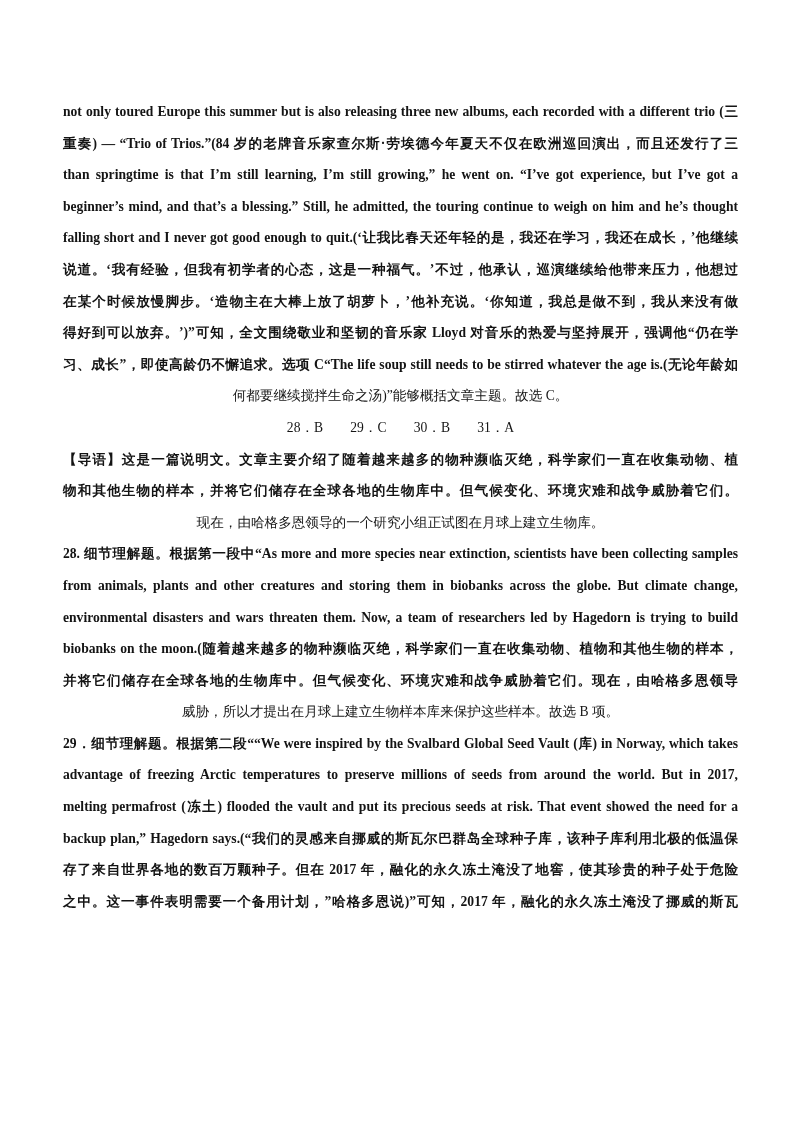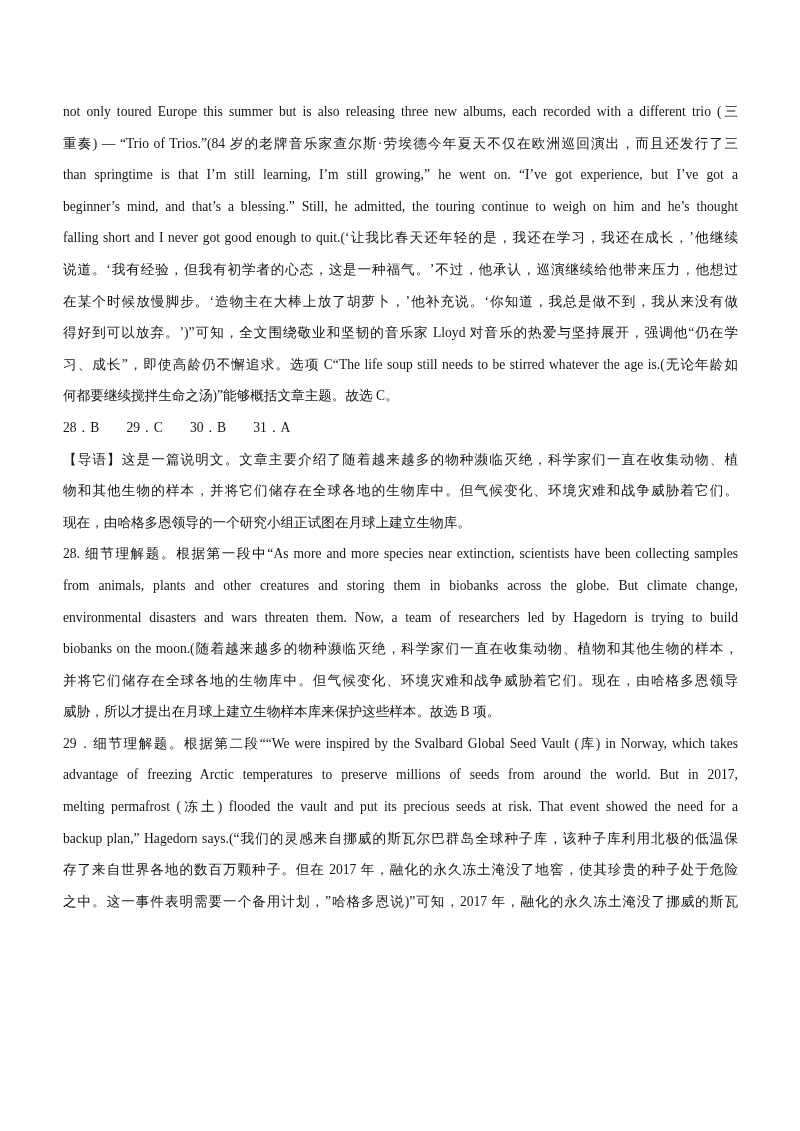--- a/index.html
+++ b/index.html
@@ -21,25 +21,26 @@
     width: 675px;
     font-family: "Liberation Serif", "DejaVu Serif", serif;
     font-size: 13.6px;
     line-height: 31.6px;
     color: #141414;
     letter-spacing: 0;
   }
   .line {
     min-height: 31.6px;
     white-space: normal;
-    text-align: left;
+    text-align: center;
   }
   .line.full {
     text-align: justify;
     text-align-last: justify;
+    font-weight: bold;
   }
 </style>
 </head>
 <body style="background: rgb(255, 255, 255);">
 
 <div class="page">
   <div class="content" id="content" style="color: rgb(20, 20, 20);">
       <div class="line full">not only toured Europe this summer but is also releasing three new albums, each recorded with a different trio (三</div>
       <div class="line full">重奏) — “Trio of Trios.”(84 岁的老牌音乐家查尔斯·劳埃德今年夏天不仅在欧洲巡回演出，而且还发行了三</div>
       <div class="line full">than springtime is that I’m still learning, I’m still growing,” he went on. “I’ve got experience, but I’ve got a</div>

